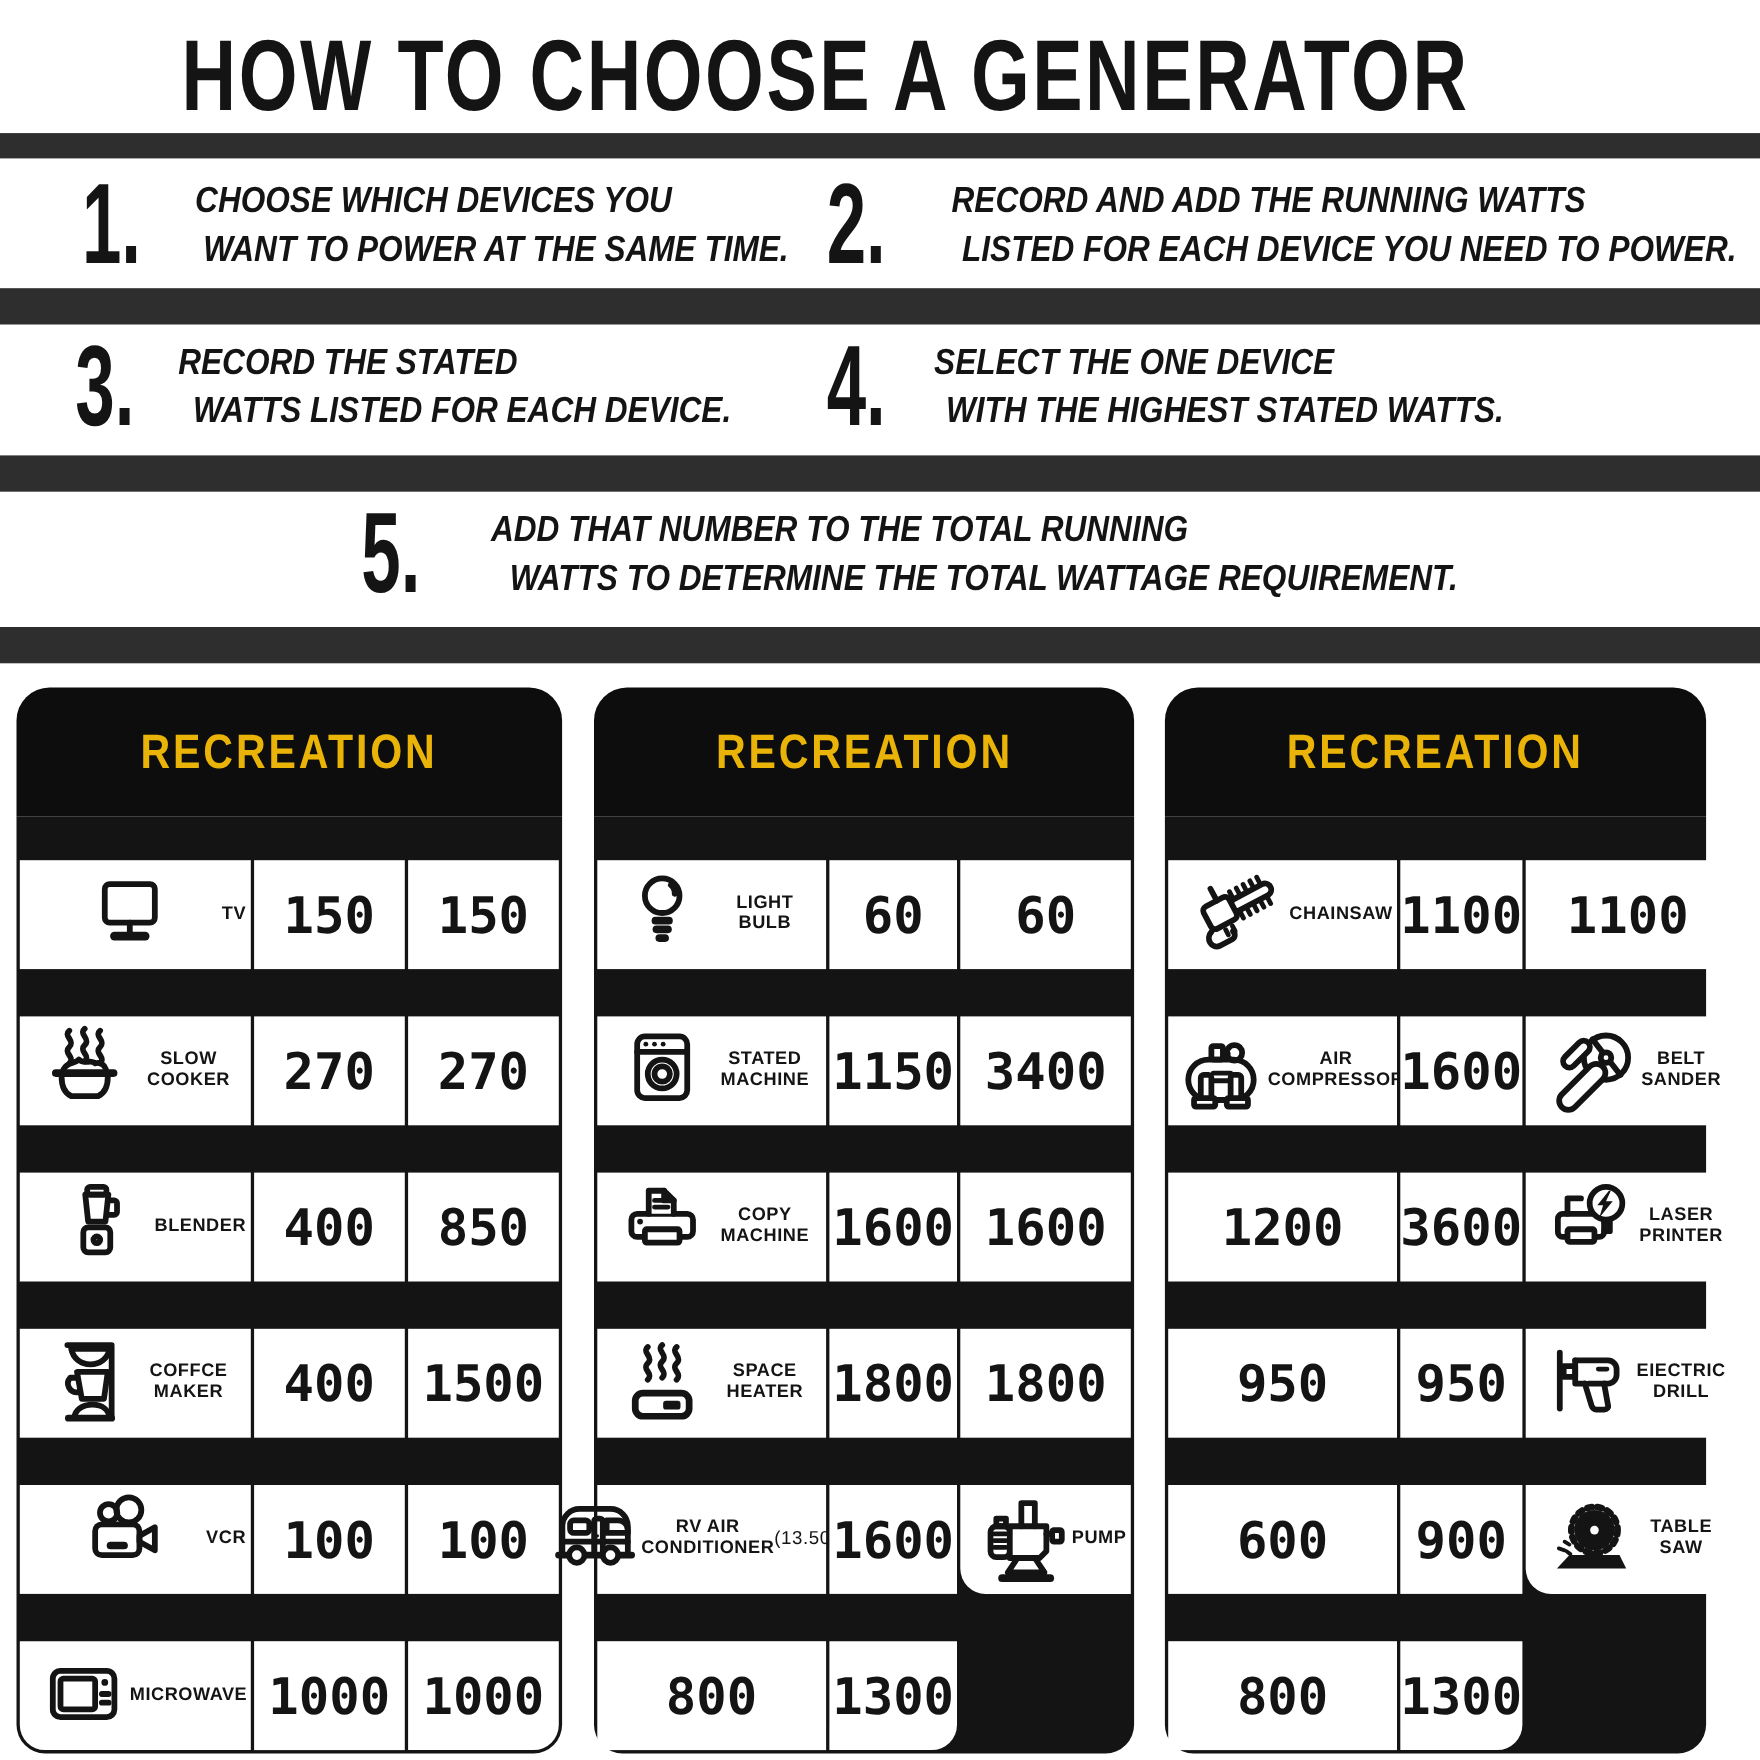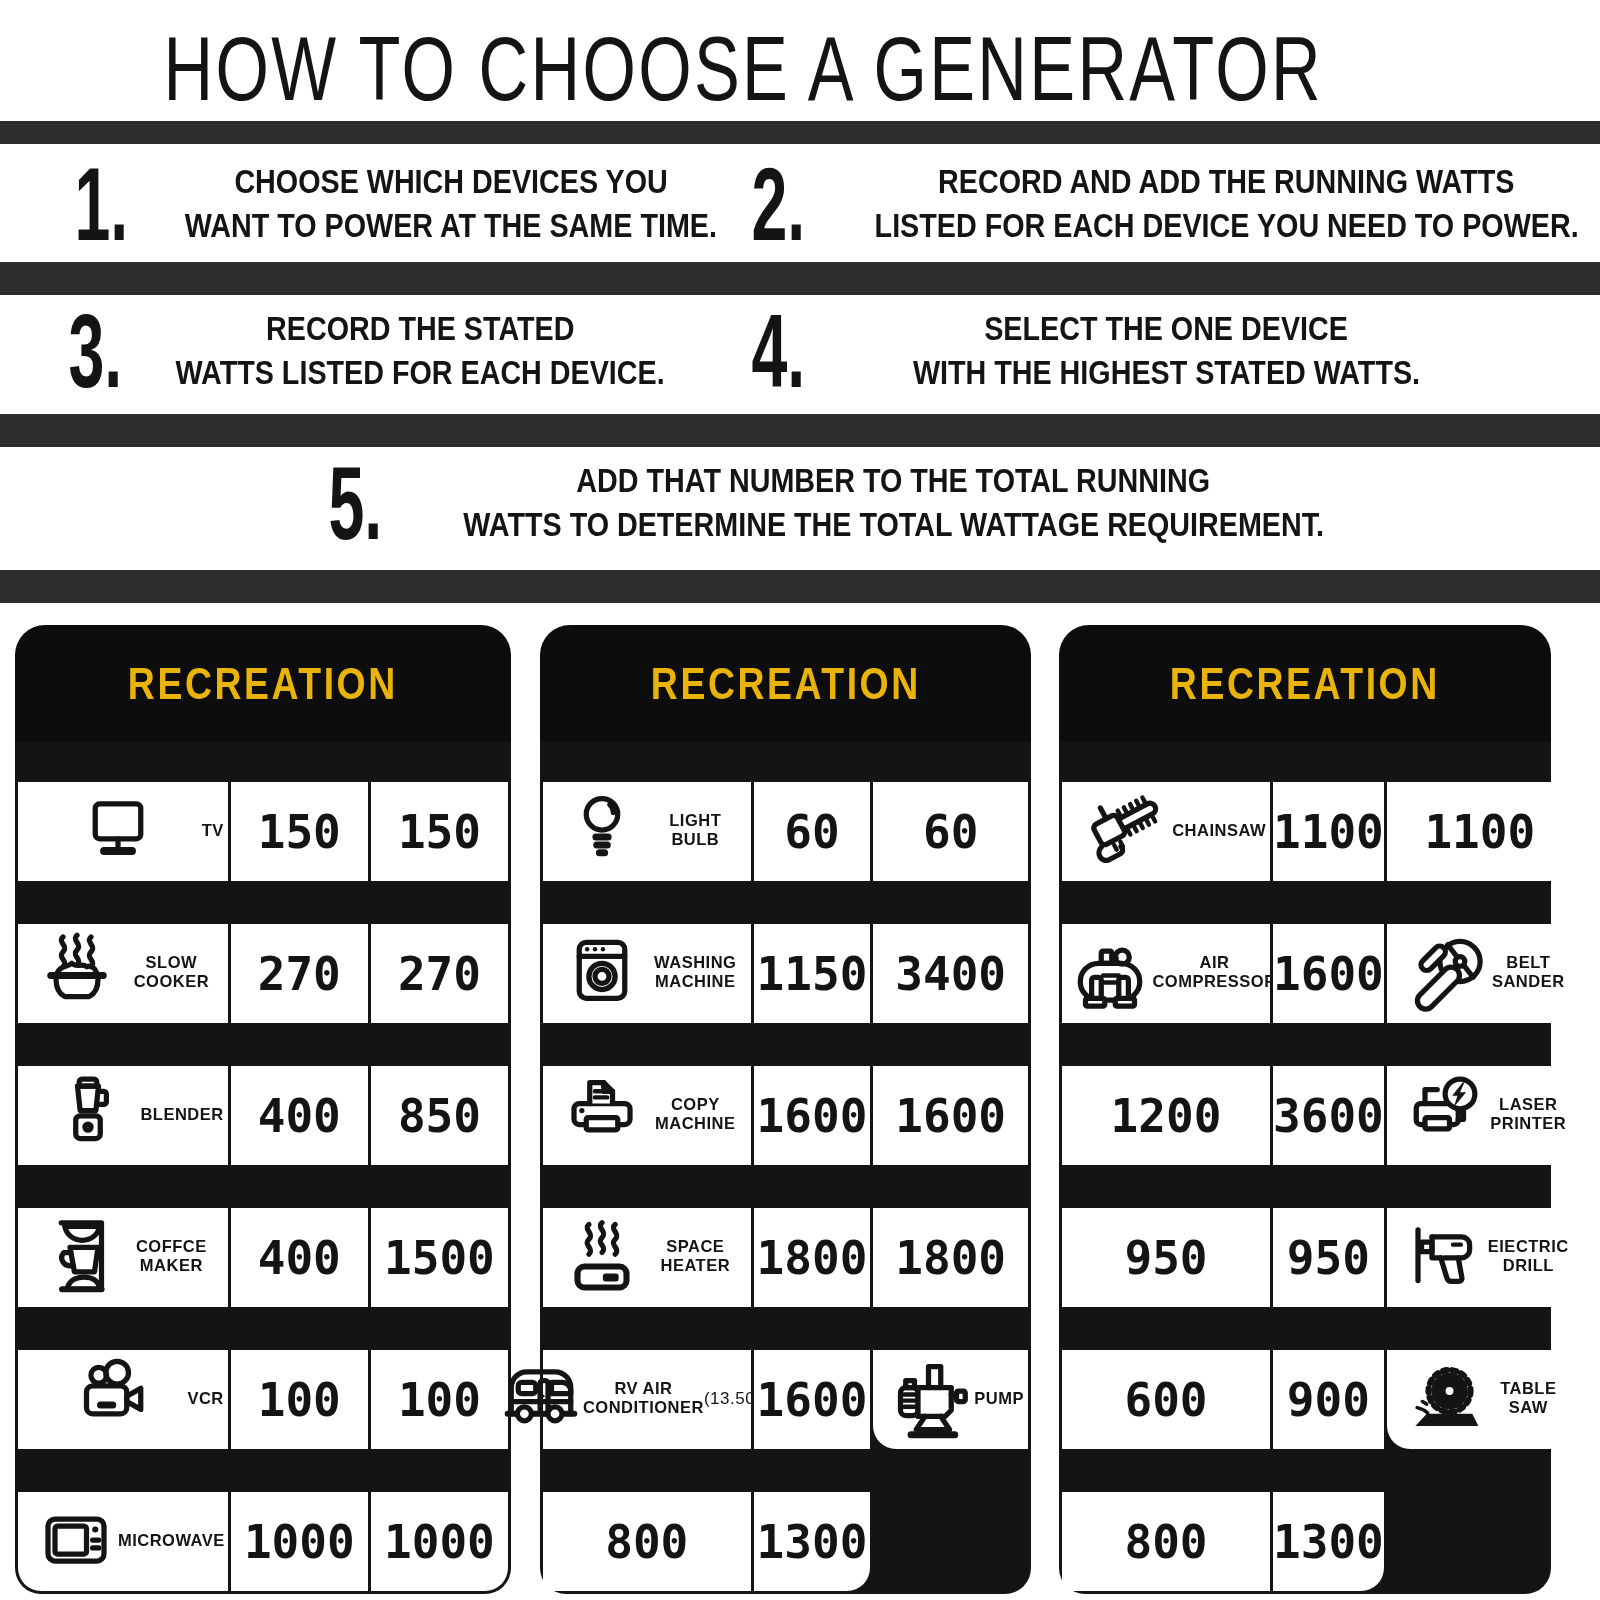--- a/index.html
+++ b/index.html
@@ -2,35 +2,35 @@
 <html><head>
 <meta charset="utf-8">
 <style>
   html,body{margin:0;padding:0;background:#ffffff;}
   .page{position:relative;width:1600px;height:1600px;background:#ffffff;overflow:hidden;
         font-family:"Liberation Sans", sans-serif;color:#141414;}
   .squash{display:inline-block;transform-origin:center;white-space:nowrap;}
 
   
   .title{position:absolute;top:18px;left:0;width:1380px;text-align:center;margin:0;
-         font-size:88px;font-weight:400;letter-spacing:3px;}
+         font-size:88px;font-weight:700;letter-spacing:3px;}
   .title .squash{transform:scale(.78,1.04);}
 
   
   .bar{position:absolute;left:0;width:1600px;background:#2e2e2e;}
   .bar1{top:121px;height:23px;}
   .bar2{top:262px;height:33px;}
   .bar3{top:414px;height:33px;}
   .bar4{top:570px;height:33px;}
 
   
   .step{position:absolute;display:flex;align-items:center;}
   .step-num{font-size:104px;font-weight:900;line-height:96px;flex:0 0 auto;}
   .step-num .squash{transform:scaleX(.62);}
-  .step-text{flex:1 1 auto;text-align:center;}
+  .step-text{flex:1 1 auto;font-style:italic;}
   .step-line{font-size:33px;font-weight:800;line-height:44px;}
   .step-line .squash{transform:scaleX(.87);}
   .step1{left:58px;top:156px;width:618px;height:96px;}
   .step2{left:735px;top:156px;width:776px;height:96px;}
   .step3{left:52px;top:303px;width:624px;height:96px;}
   .step4{left:735px;top:303px;width:776px;height:96px;}
   .step5{left:312px;top:450px;width:950px;height:106px;}
 
   
   .dtable{position:absolute;top:625px;height:930px;display:flex;flex-direction:column;}
@@ -220,21 +220,21 @@
             <svg viewBox="0 0 96 96" fill="none" stroke="#141414" stroke-width="6" stroke-linecap="round" stroke-linejoin="round">
               <rect x="22" y="14" width="52" height="64" rx="8"></rect>
               <path d="M22 30h52"></path>
               <circle cx="31" cy="22" r="2.5" fill="#141414" stroke="none"></circle>
               <circle cx="40" cy="22" r="2.5" fill="#141414" stroke="none"></circle>
               <circle cx="49" cy="22" r="2.5" fill="#141414" stroke="none"></circle>
               <circle cx="48" cy="53" r="15"></circle>
               <circle cx="48" cy="53" r="8"></circle>
             </svg>
           </span>
-          <span class="dev-label">WASHING MACHINE</span>
+          <span class="dev-label">STATED MACHINE</span>
         </div>
         <div class="cell val">1150</div>
         <div class="cell val">3400</div>
         <div class="cell icon-cell">
           <span class="icon-wrap">
             <svg viewBox="0 0 96 96" fill="none" stroke="#141414" stroke-width="6" stroke-linecap="round" stroke-linejoin="round">
               <rect x="16" y="36" width="64" height="24" rx="6"></rect>
               <path d="M34 36V12h16l10 10v14" fill="#ffffff"></path>
               <path d="M50 12v10h10"></path>
               <path d="M40 22h8M40 29h14" stroke-width="5"></path>

